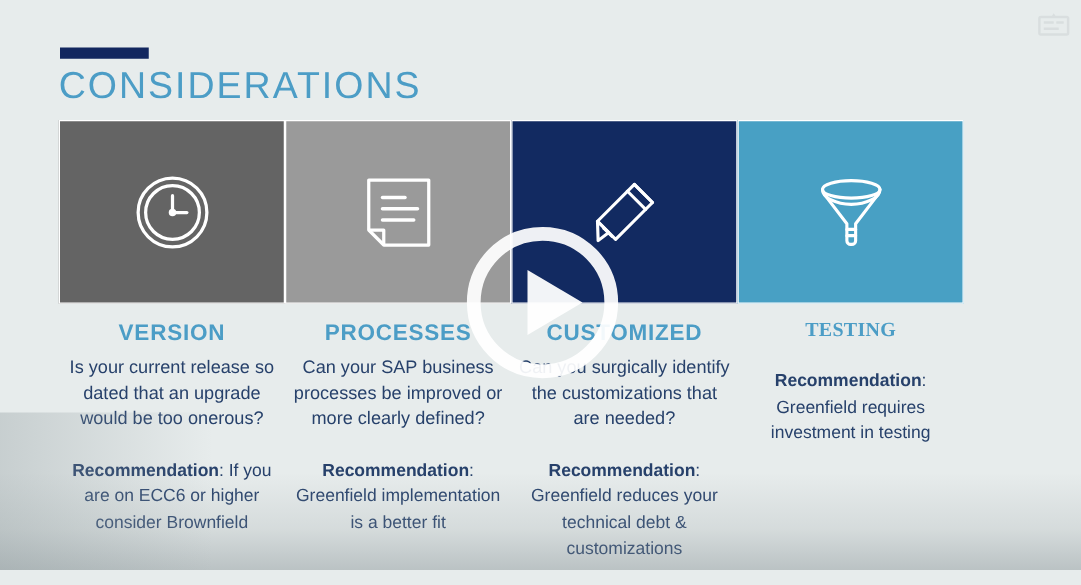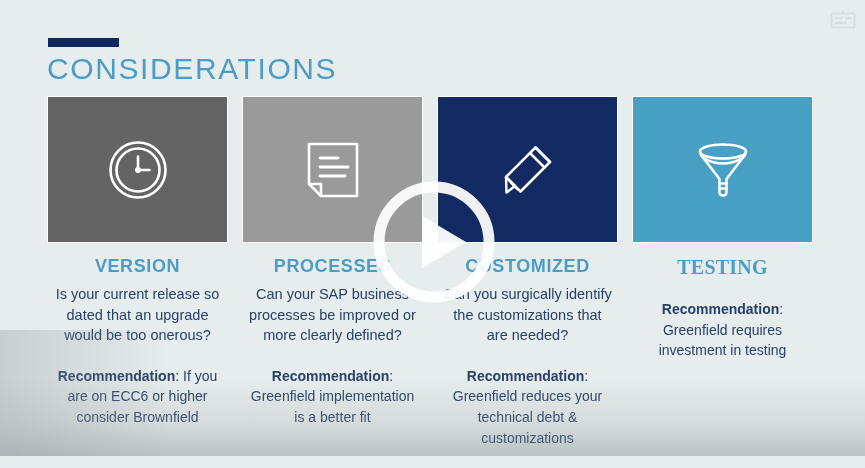--- a/index.html
+++ b/index.html
@@ -68,21 +68,21 @@
     opacity: .42;
   }
 
   
   .columns {
     position: absolute;
     left: 47px;
     top: 96px;
     width: 772px;
     display: flex;
-    gap: 14px;
+    gap: 0;
     z-index: 2;
   }
   .col {
     width: 181px;
     flex: 0 0 181px;
     text-align: center;
   }
   .tile {
     height: 147px;
     border: 1px solid #ffffff;
@@ -93,21 +93,21 @@
   }
   .tile svg { display: block; }
 
   .col-title {
     margin-top: 13px;
     font-size: 18px;
     font-weight: bold;
     letter-spacing: .6px;
     color: #4c9dc6;
   }
-  .col-title.serif { font-family: "Liberation Serif", serif; font-size: 20px; letter-spacing: .2px;}
+  .col-title.serif { font-family: "Liberation Serif", serif; font-size: 16px; letter-spacing: .2px;}
   .col-desc {
     margin-top: 7px;
     font-size: 14.5px;
     line-height: 20.6px;
     color: #27416b;
     padding: 0 4px;
   }
   .col-reco {
     margin-top: 20px;
     font-size: 14px;

